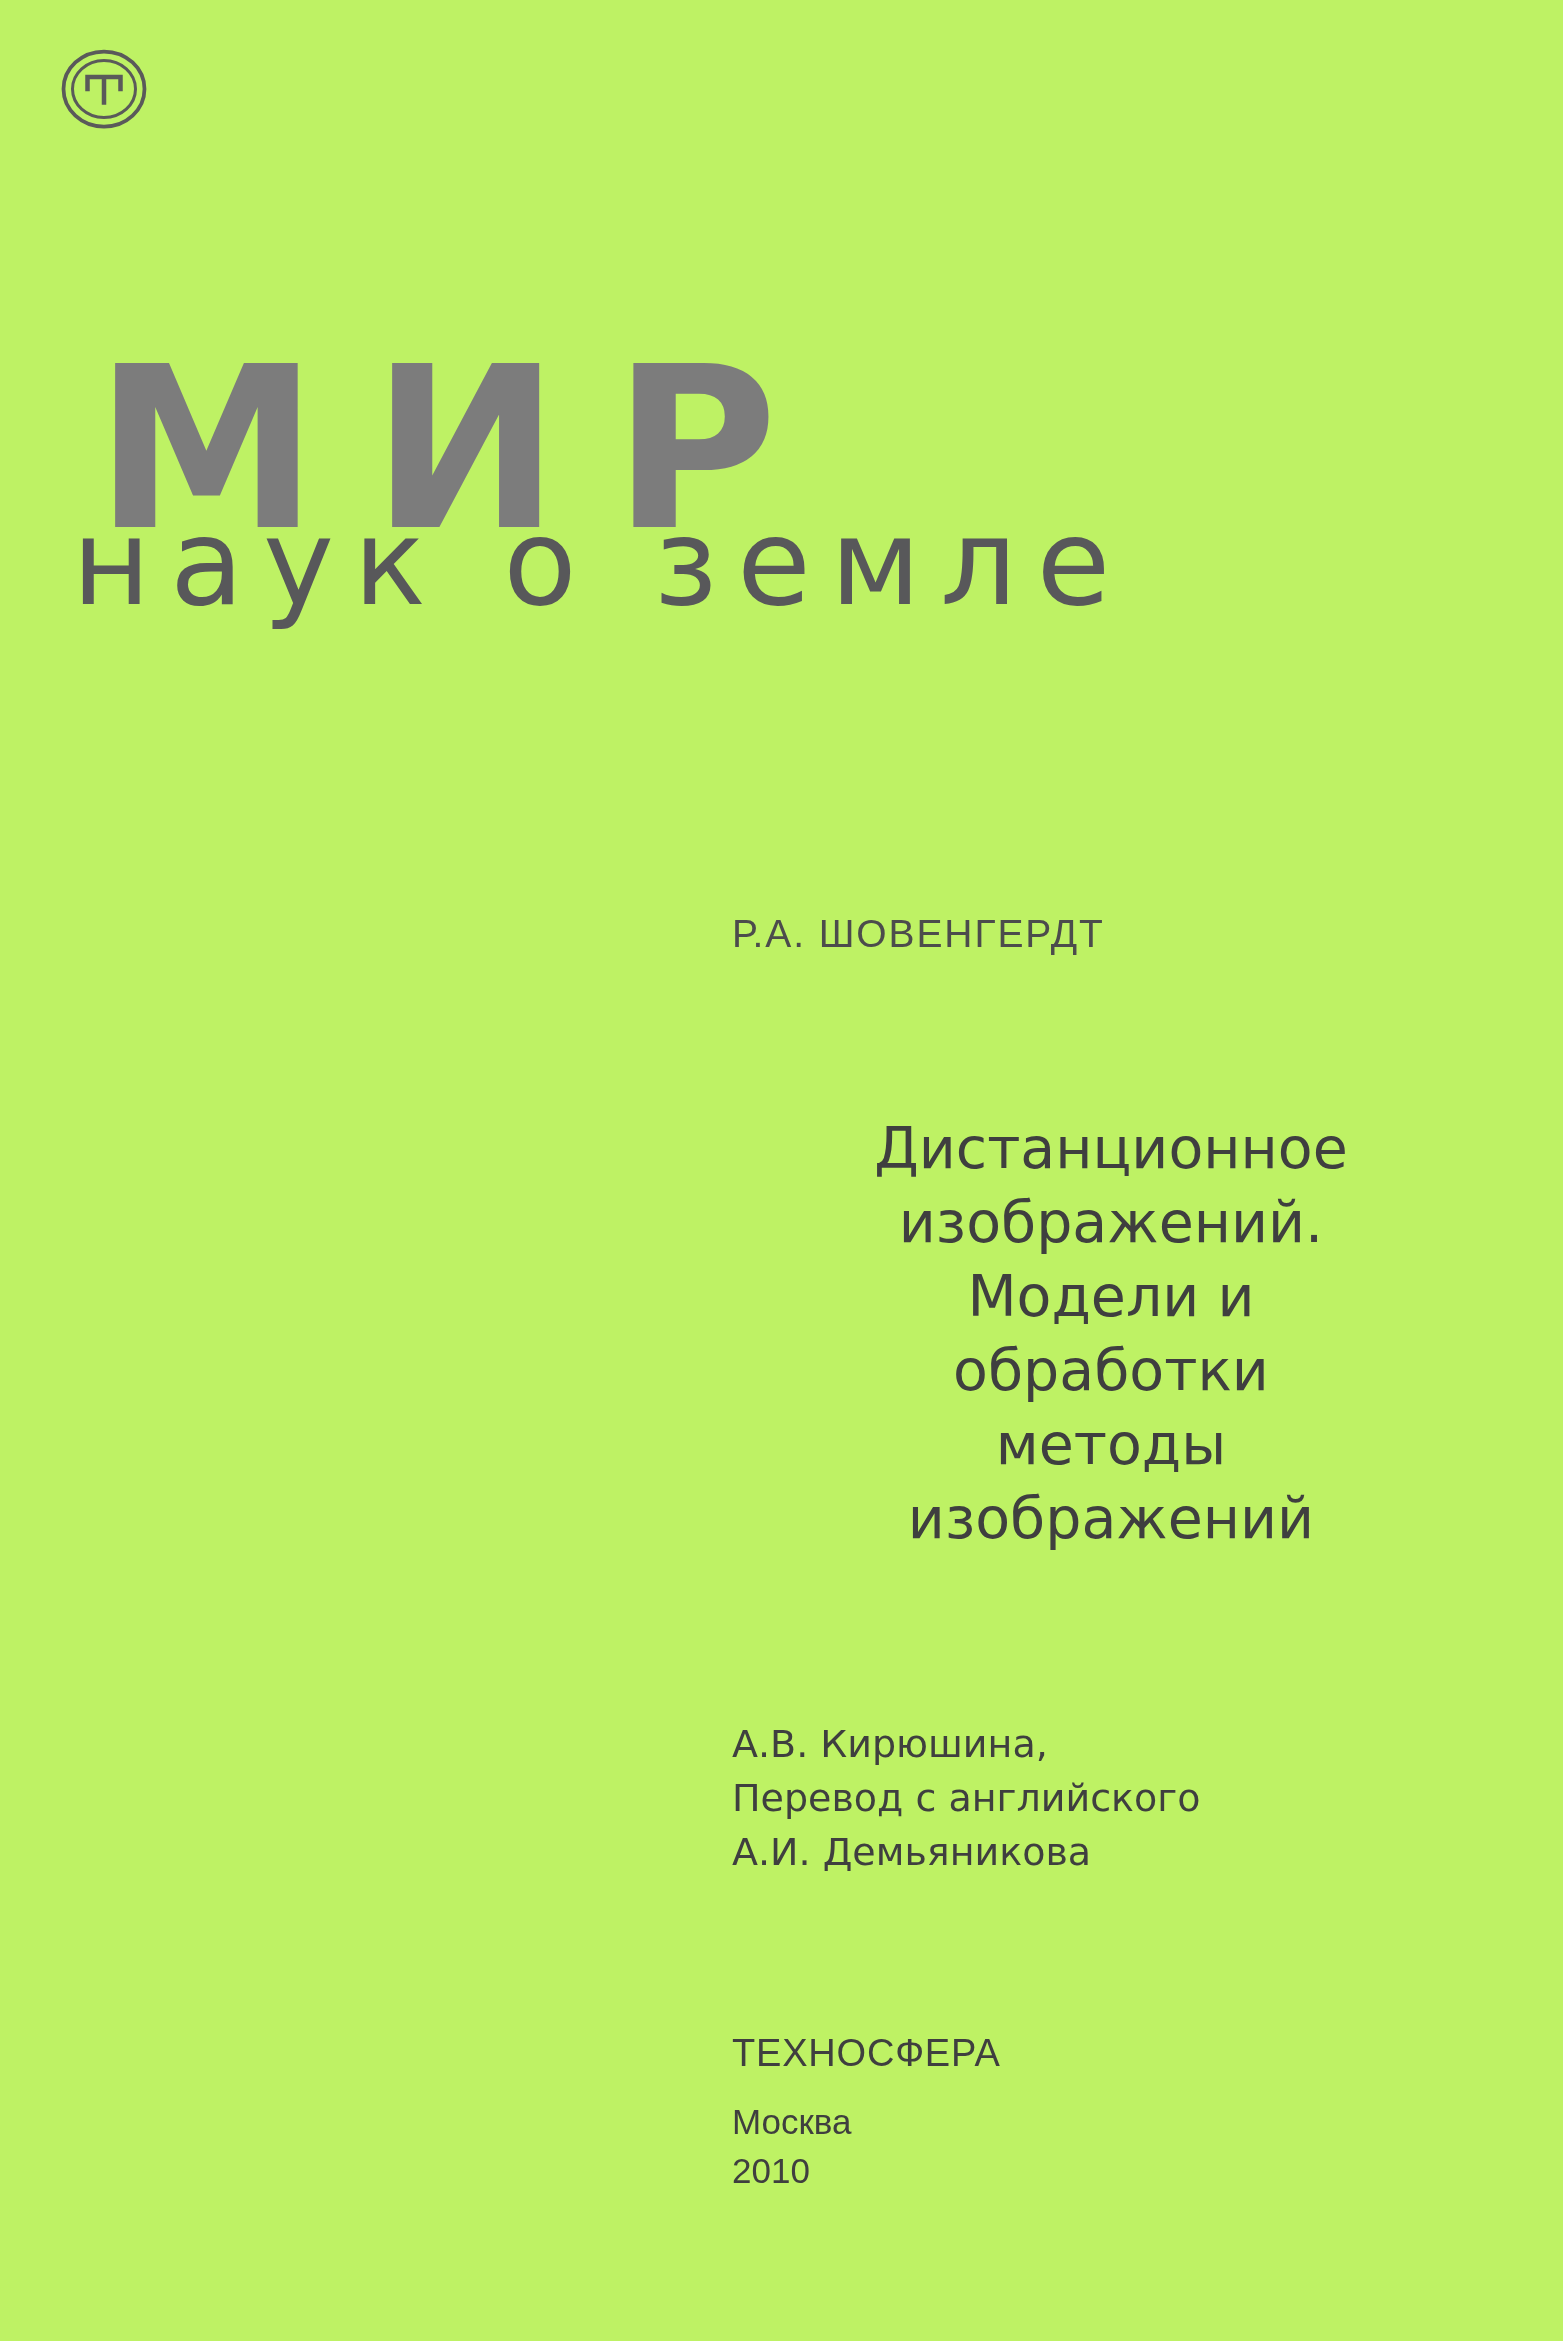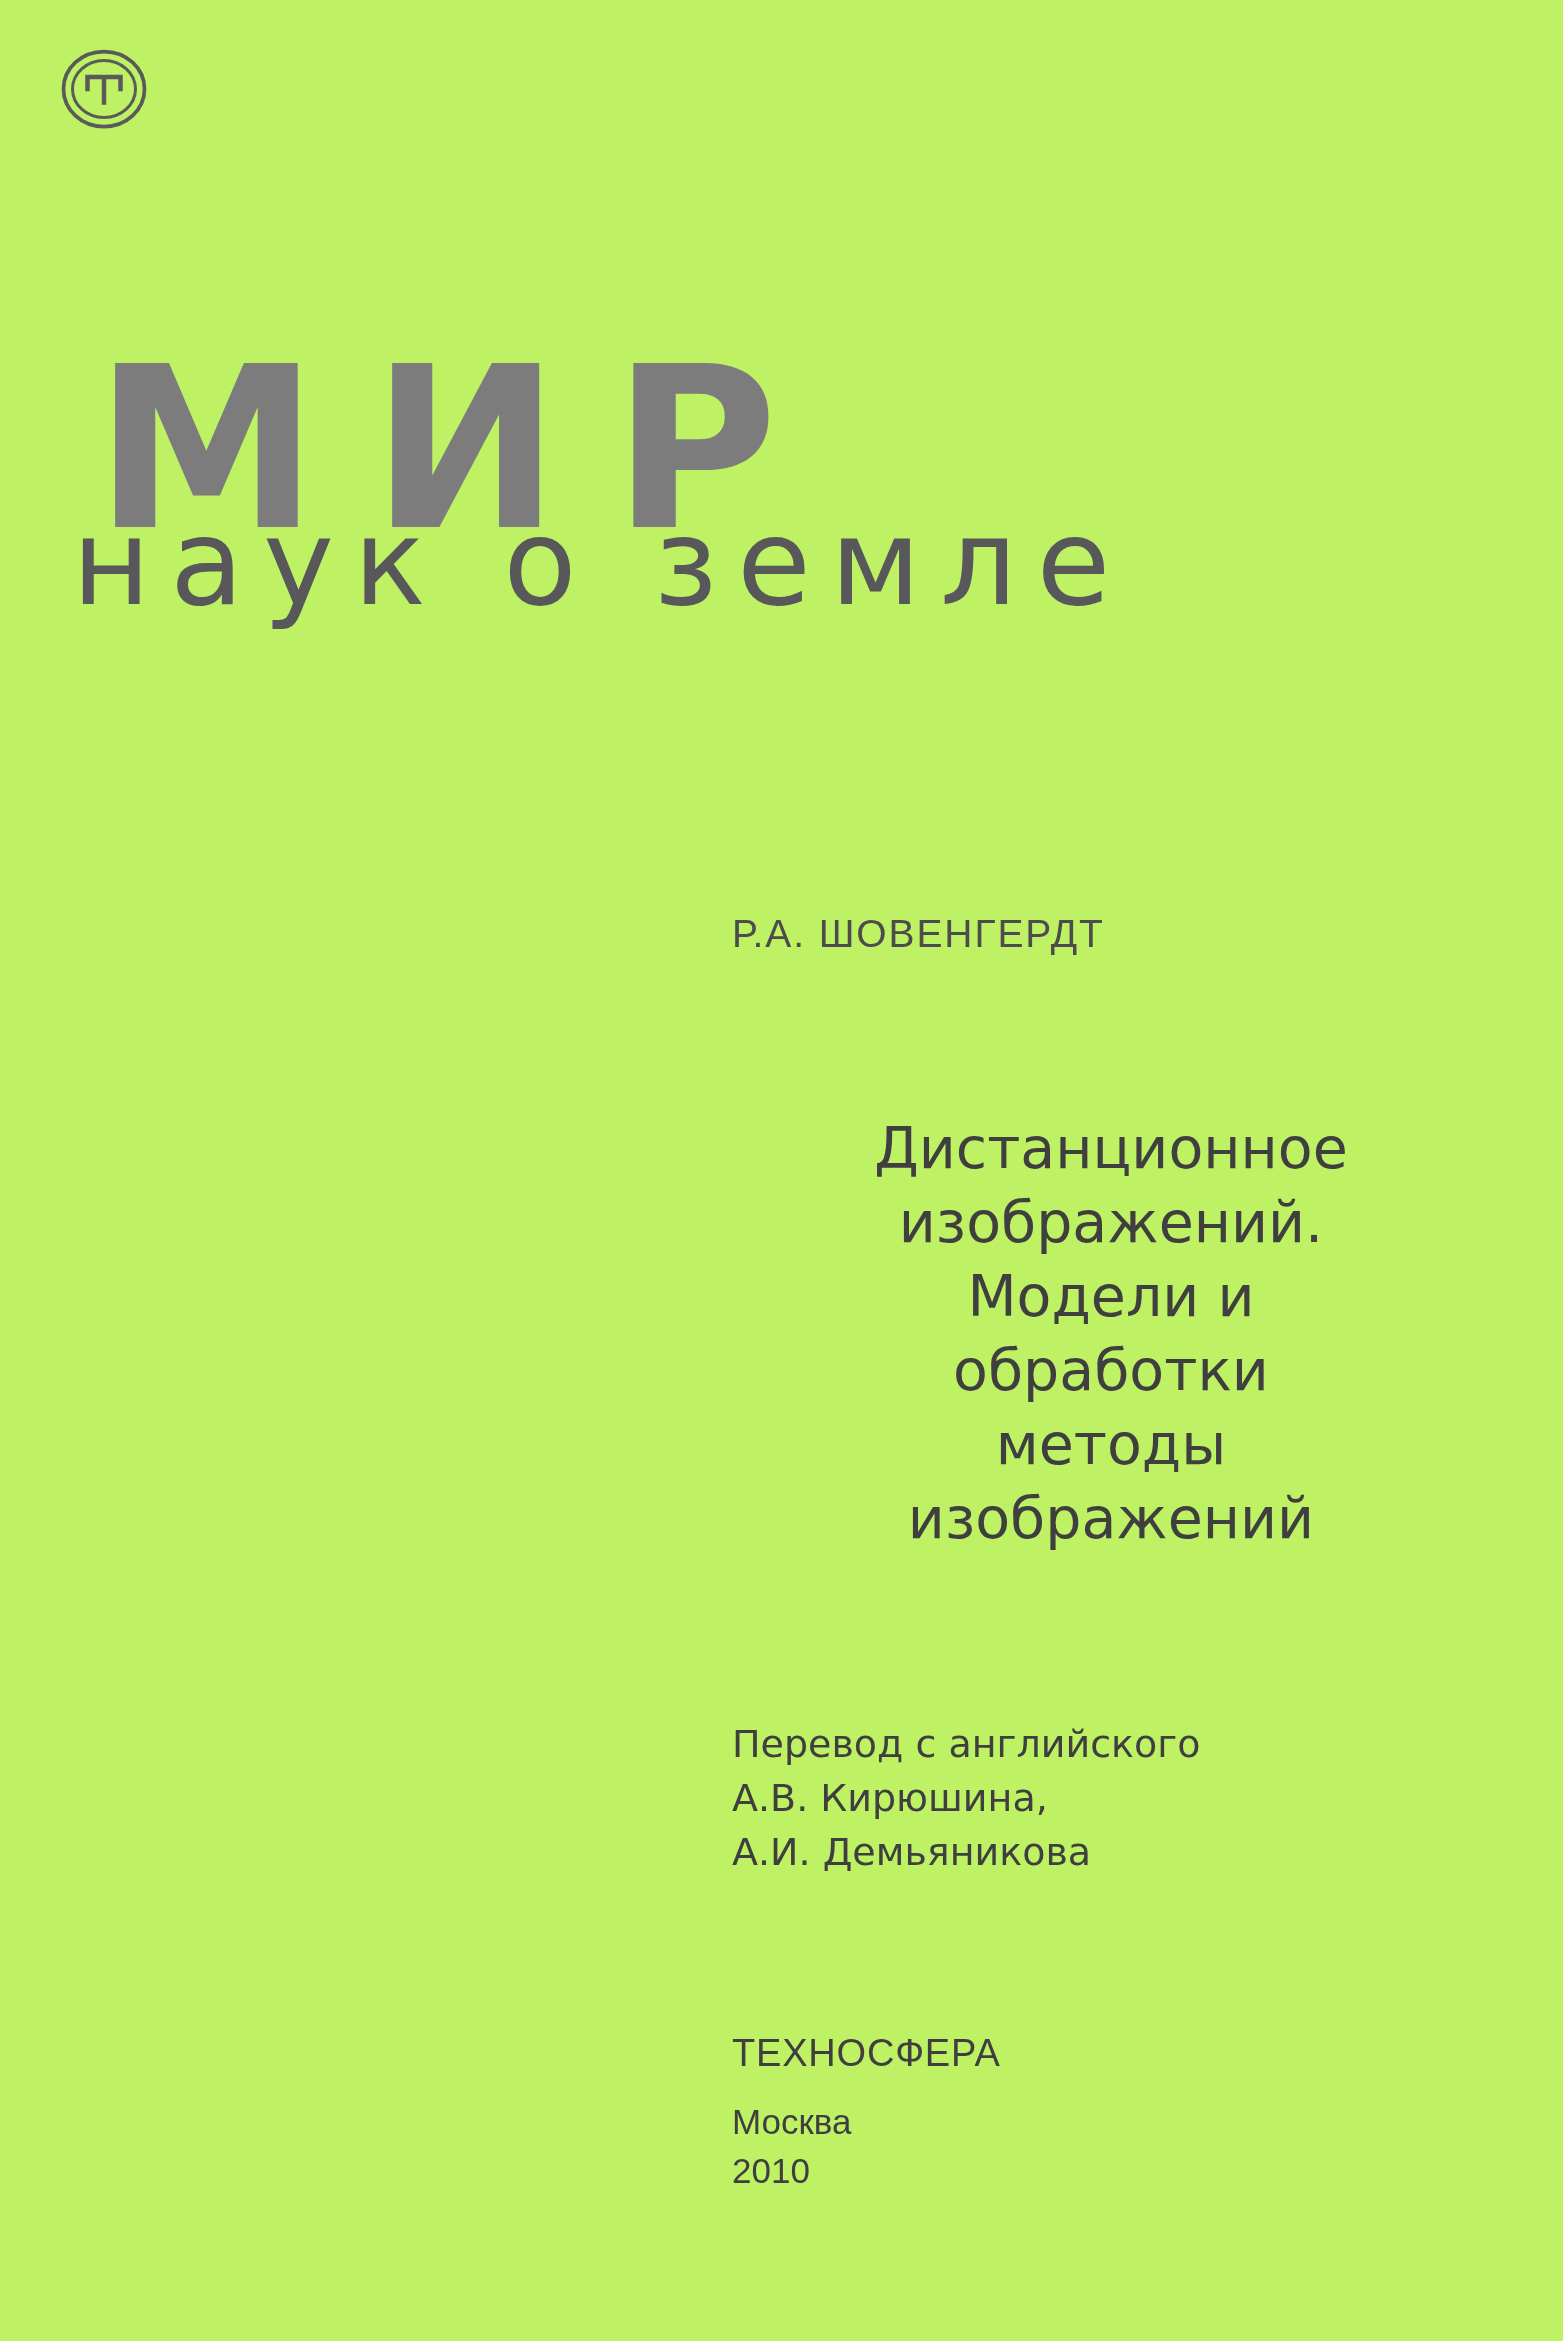--- a/index.html
+++ b/index.html
@@ -138,22 +138,22 @@
   <div class="col title">
     <div>Дистанционное</div>
     <div>изображений.</div>
     <div>Модели и</div>
     <div>обработки</div>
     <div>методы</div>
     <div>изображений</div>
   </div>
 
   <div class="col translators">
+    <div>А.В. Кирюшина,</div>
     <div>Перевод с английского</div>
-    <div>А.В. Кирюшина,</div>
     <div>А.И. Демьяникова</div>
   </div>
 
   <div class="col imprint">
     <div class="pub">ТЕХНОСФЕРА</div>
     <div class="city">Москва</div>
     <div class="year">2010</div>
   </div>
 
 </div>

